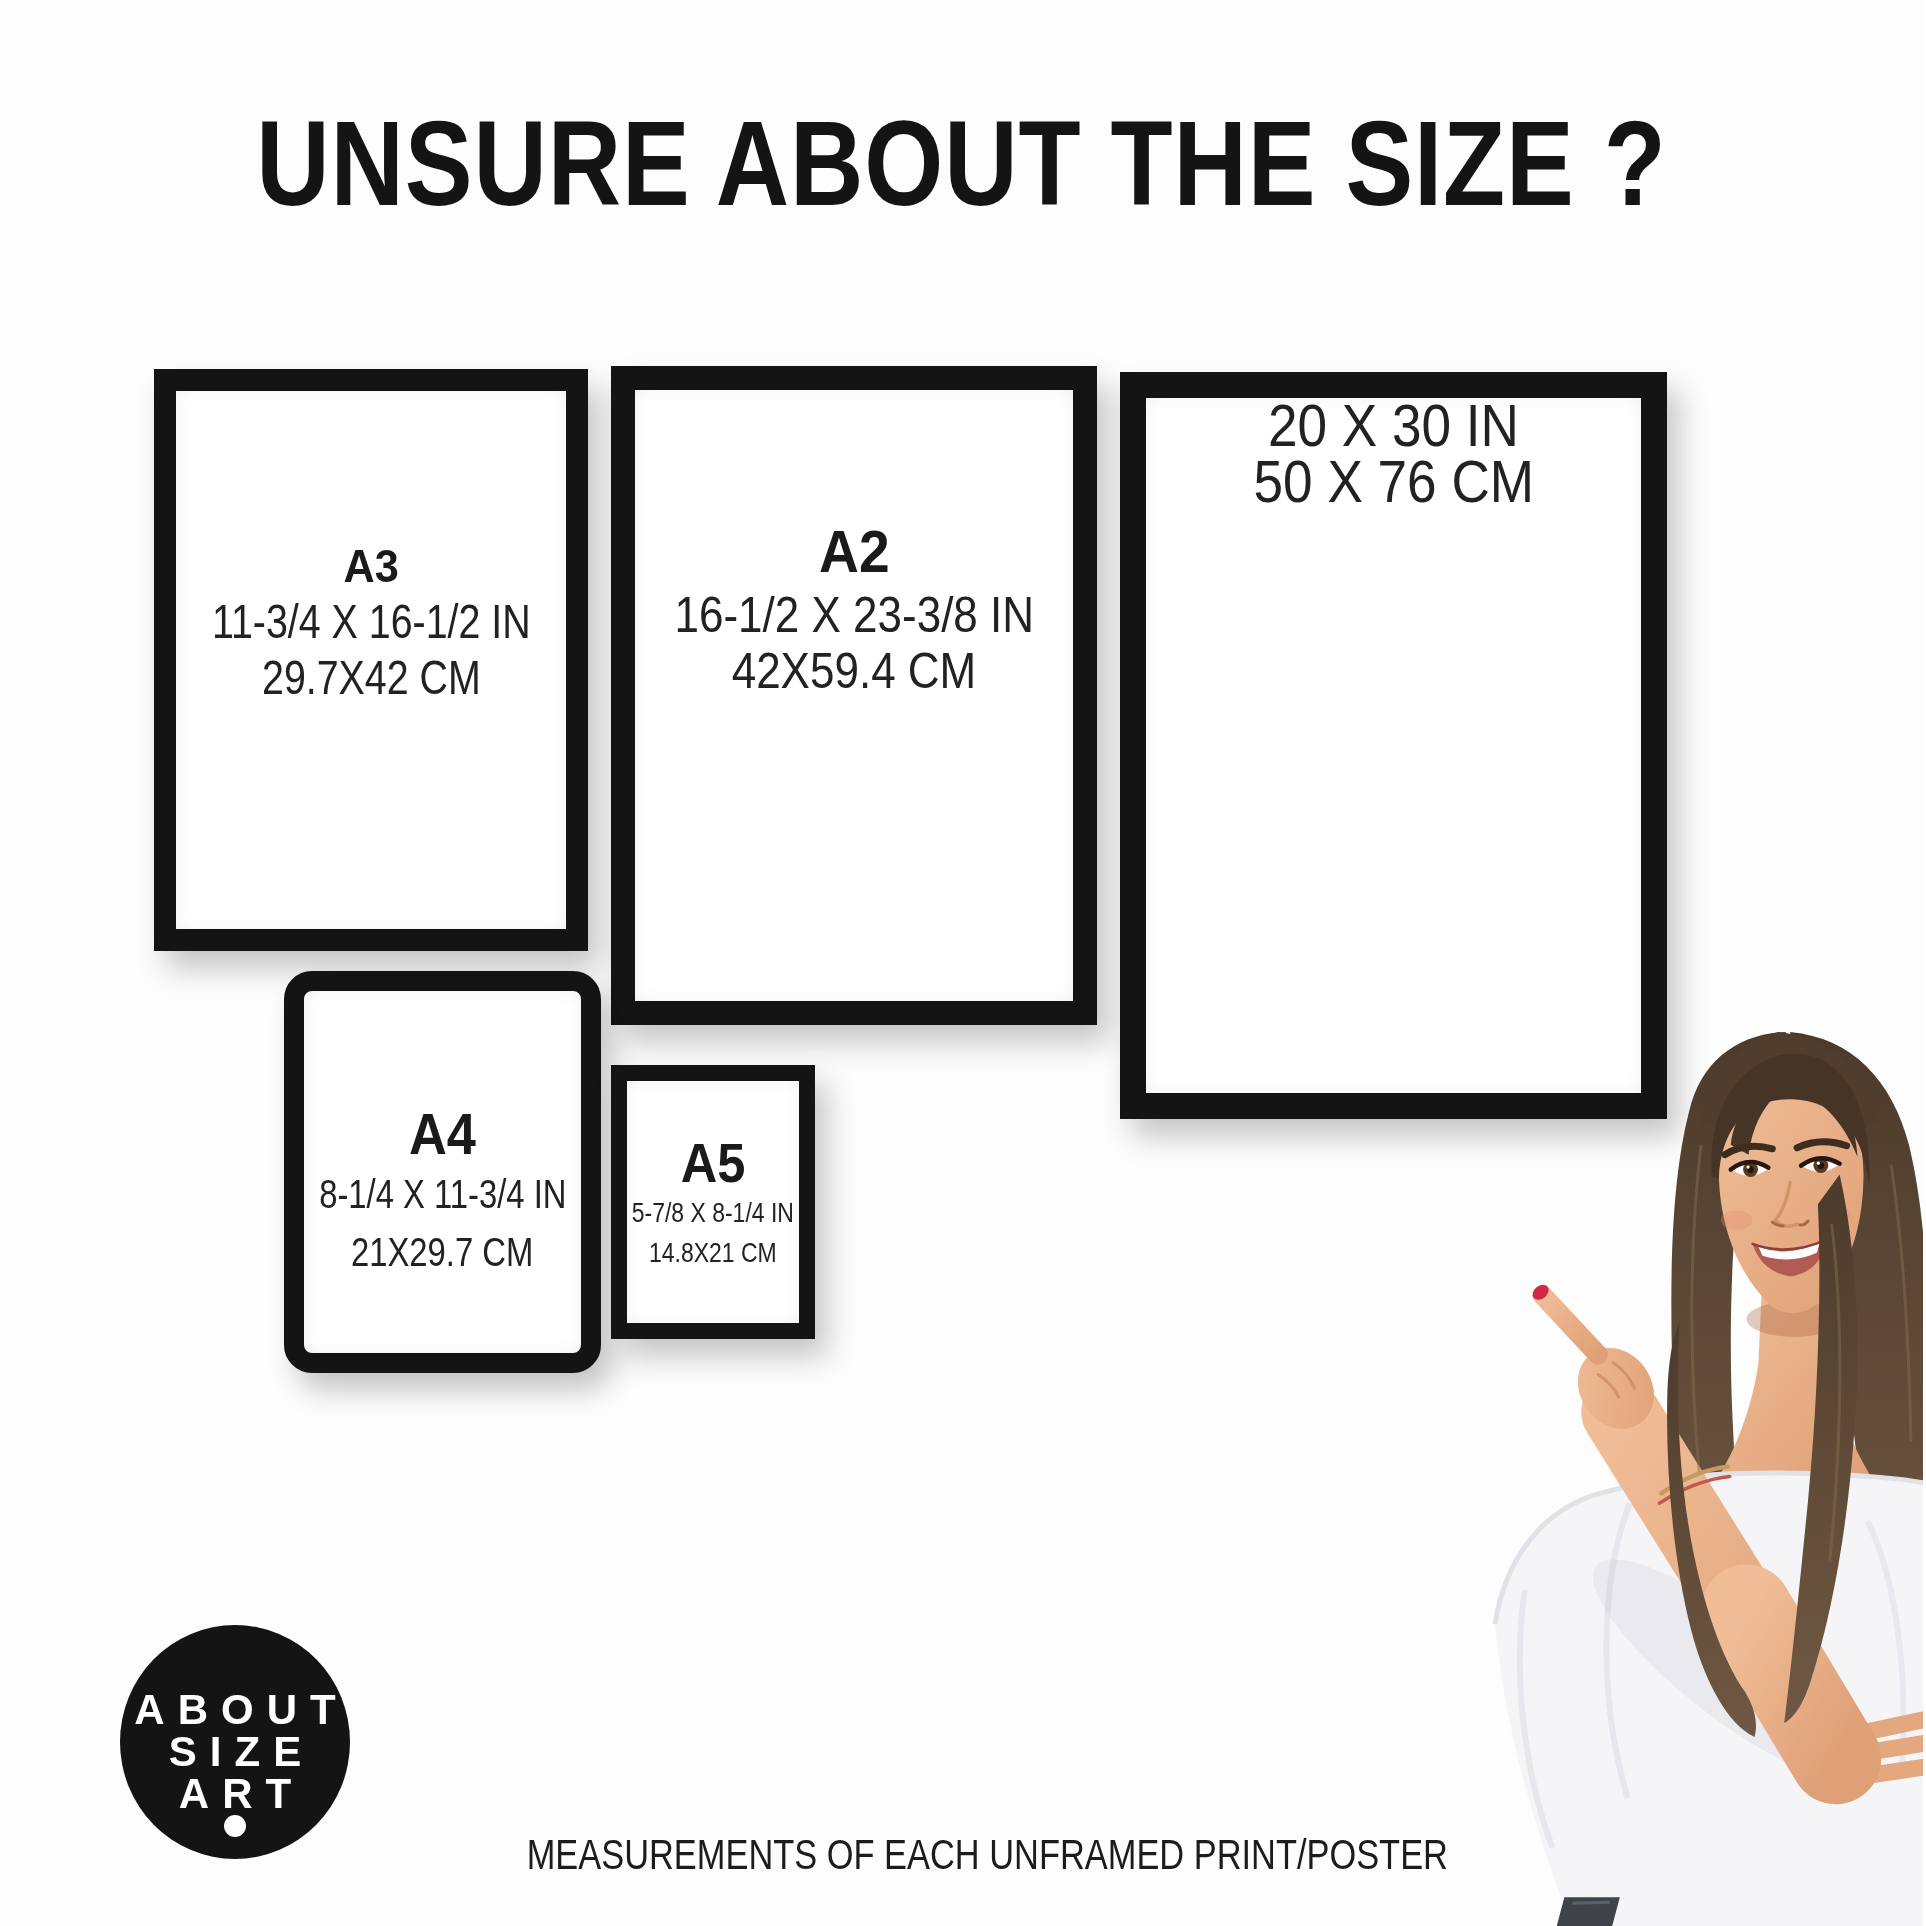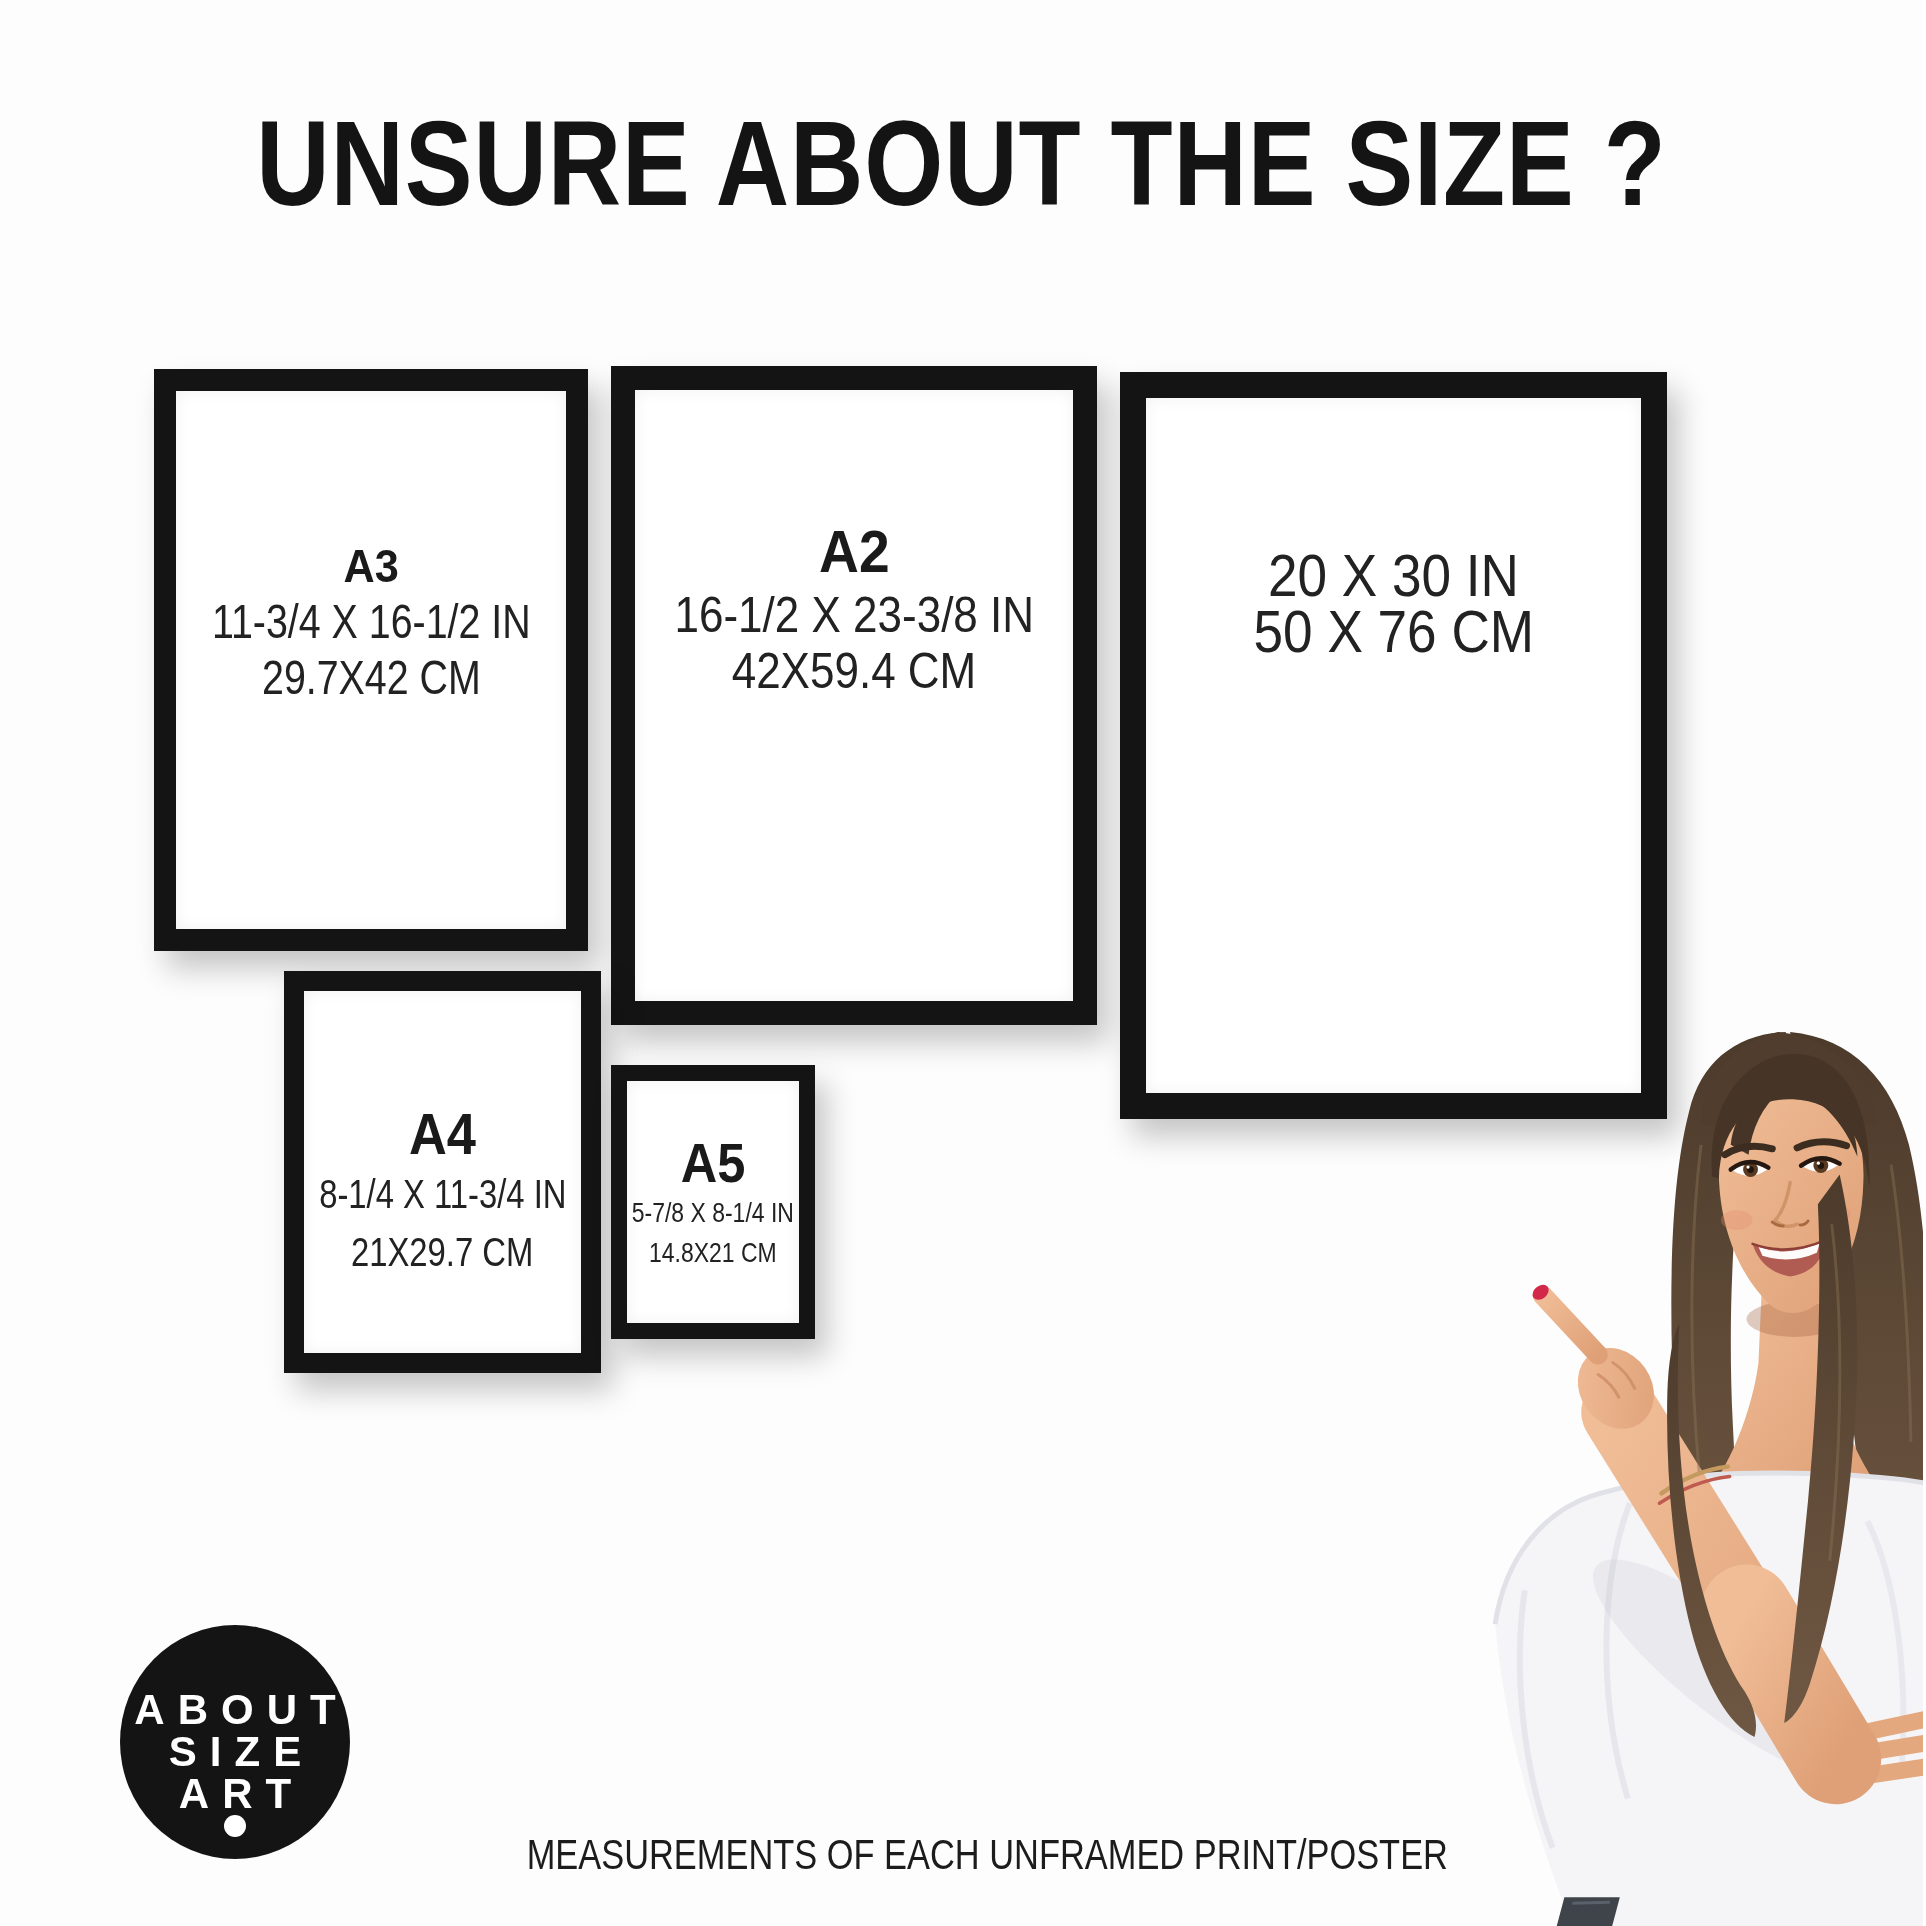--- a/index.html
+++ b/index.html
@@ -21,23 +21,23 @@
     display:flex;flex-direction:column;align-items:center;
   }
   .frame .label{font-weight:700;color:#1a1a1a;white-space:nowrap;transform:scaleX(0.92);}
   .frame .dim{font-weight:400;color:#222222;white-space:nowrap;transform:scaleX(0.82);}
   .frame-a3{left:154px;top:369px;width:434px;height:582px;border-width:22px;padding-top:147px;}
   .frame-a3 .label{font-size:47px;line-height:56px;}
   .frame-a3 .dim{font-size:48px;line-height:56px;}
   .frame-a2{left:611px;top:366px;width:486px;height:659px;border-width:24px;padding-top:126px;}
   .frame-a2 .label{font-size:60px;line-height:71px;}
   .frame-a2 .dim{font-size:50px;line-height:56px;transform:scaleX(0.88);}
-  .frame-2030{left:1120px;top:372px;width:547px;height:747px;border-width:26px;padding-top:150px;text-align:center;}
+  .frame-2030{left:1120px;top:372px;width:547px;height:747px;border-width:26px;text-align:center;}
   .frame-2030 .dim{font-size:59px;line-height:56px;transform:scaleX(0.9);}
-  .frame-a4{left:284px;top:971px;width:317px;height:402px;border-width:20px;padding-top:111px;}
+  .frame-a4{left:284px;top:971px;width:317px;height:402px;border-width:20px;padding-top:111px;border-radius:28px;}
   .frame-a4 .label{font-size:57px;line-height:65px;margin-bottom:4px;}
   .frame-a4 .dim{font-size:40px;line-height:46px;}
   .frame-a4 .dim-cm{margin-top:12px;}
   .frame-a5{left:611px;top:1051px;width:204px;height:274px;border-width:16px;padding-top:52px;margin-top:14px;}
   .frame-a5 .label{font-size:55px;line-height:61px;}
   .frame-a5 .dim{font-size:28px;line-height:38px;}
   .frame-a5 .dim-cm{margin-top:2px;}
   
   .logo{
     position:absolute;left:120px;top:1625px;width:230px;height:234px;border-radius:50%;

